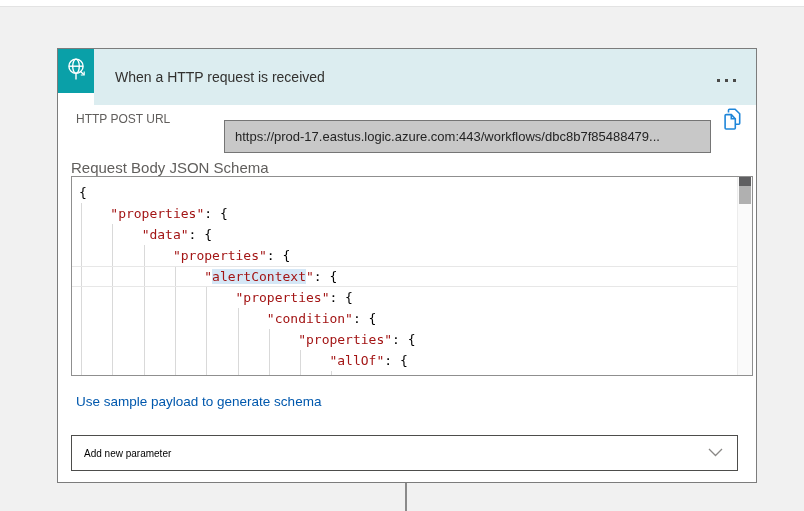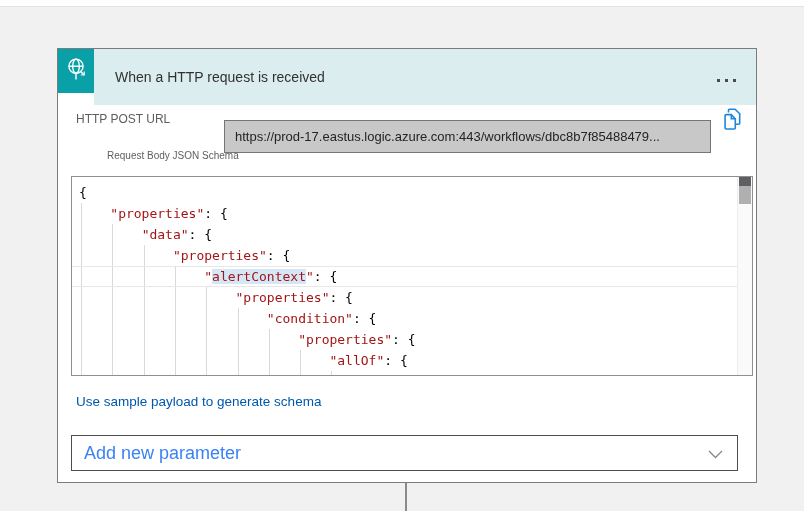--- a/index.html
+++ b/index.html
@@ -43,21 +43,21 @@
     border:1px solid #757575;
     font-size:13px;color:#242424;line-height:31px;
     padding:0 10px;white-space:nowrap;overflow:hidden;margin-top:16px;
   }
   .copy-btn{
     position:absolute;left:658px;top:56px;width:32px;height:32px;
     display:flex;align-items:center;justify-content:center;cursor:pointer;background:none;border:none;padding:0;
   }
   
   .schema-label{
-    position:absolute;left:13px;top:101px;font-size:10px;color:#605e5c;margin-left:36px;
+    position:absolute;left:13px;top:110px;font-size:15px;color:#605e5c;
   }
   .editor{
     position:absolute;left:13px;top:127px;width:682px;height:200px;
     box-sizing:border-box;border:1px solid #8f8f8f;background:#fff;overflow:hidden;
   }
   .code-lines{
     position:absolute;left:0;top:5px;right:14px;bottom:0;overflow:hidden;
   }
   .code-line{
     height:21px;white-space:pre;
@@ -83,21 +83,21 @@
   .sample-link{
     position:absolute;left:18px;top:345px;font-size:13.5px;
     color:var(--link,#0058ad);text-decoration:none;cursor:pointer;text-align:right;
   }
   .param-dropdown{
     position:absolute;left:13px;top:386px;width:667px;height:36px;
     box-sizing:border-box;border:1px solid #4d4d4b;background:#fff;
     display:flex;align-items:center;justify-content:space-between;
     padding:0 14px 0 12px;cursor:pointer;
   }
-  .param-dropdown span{font-size:18px;color:#3b82f6;}
+  .param-dropdown span{font-size:10px;color:#000000;}
   
   .connector{
     position:absolute;left:405px;top:483px;width:2px;height:28px;background:#8a8a8a;
   }
 </style>
 </head>
 <body>
 
 <div class="top-strip"></div>
 

